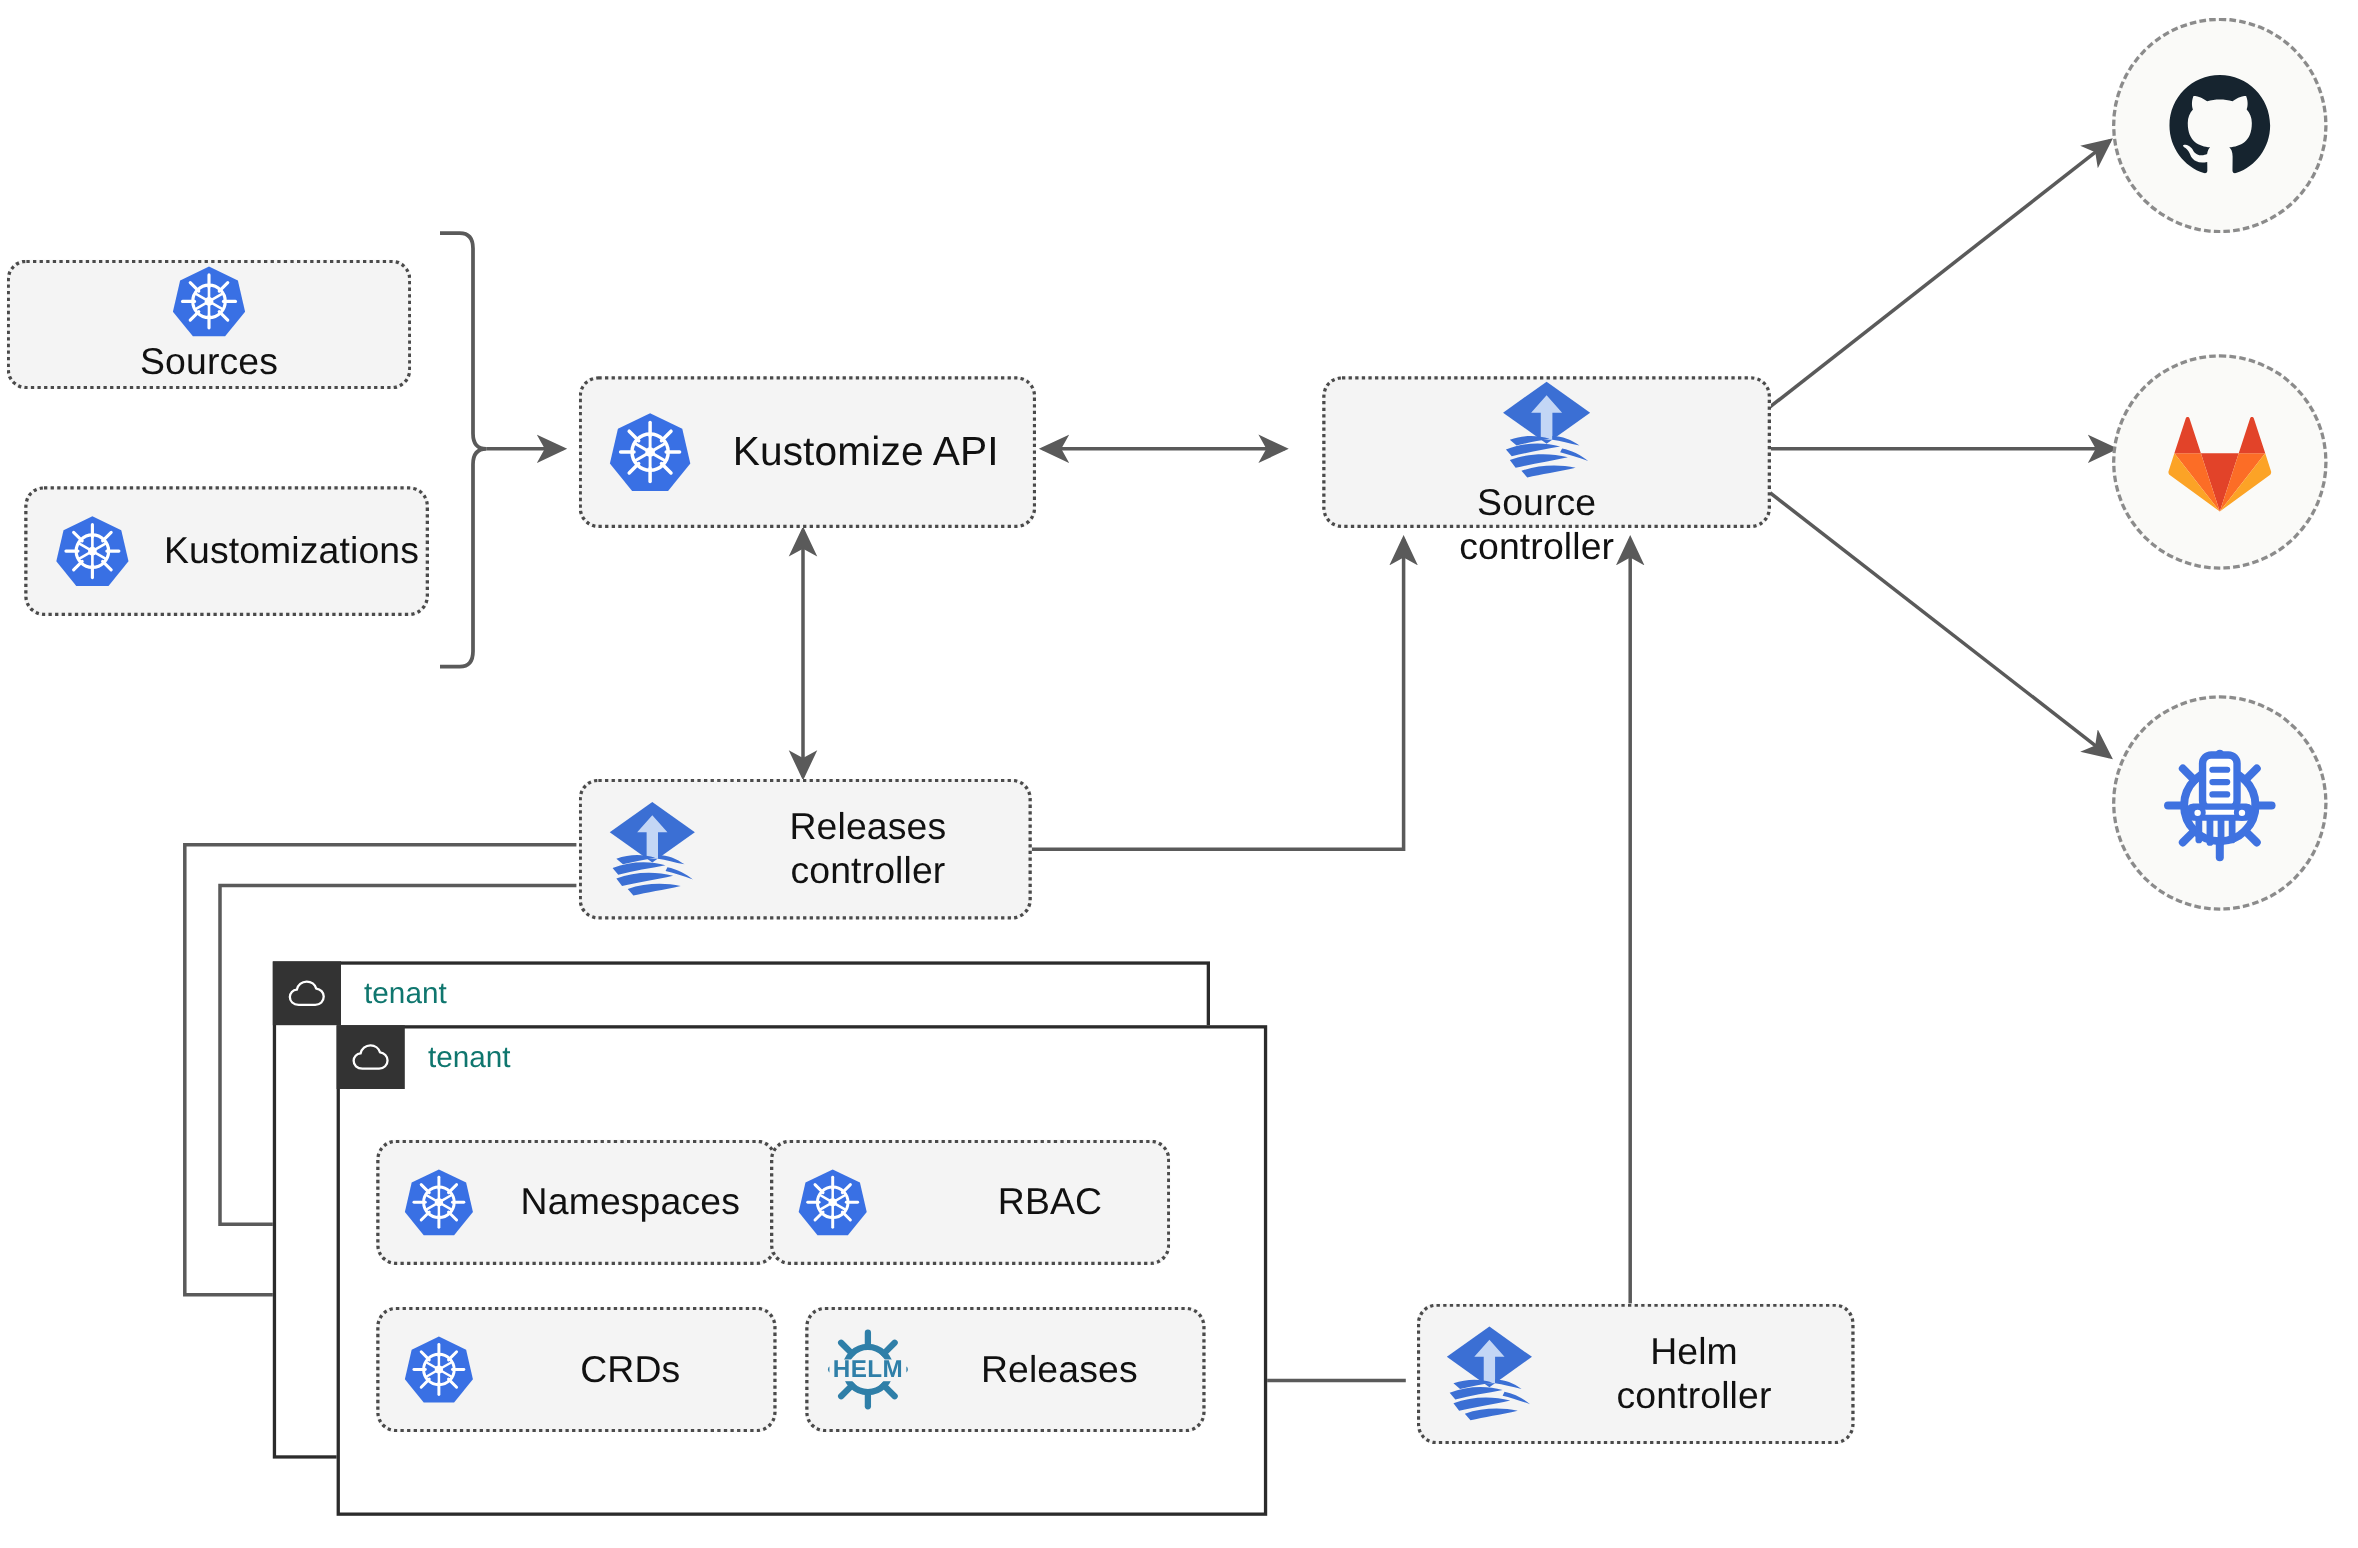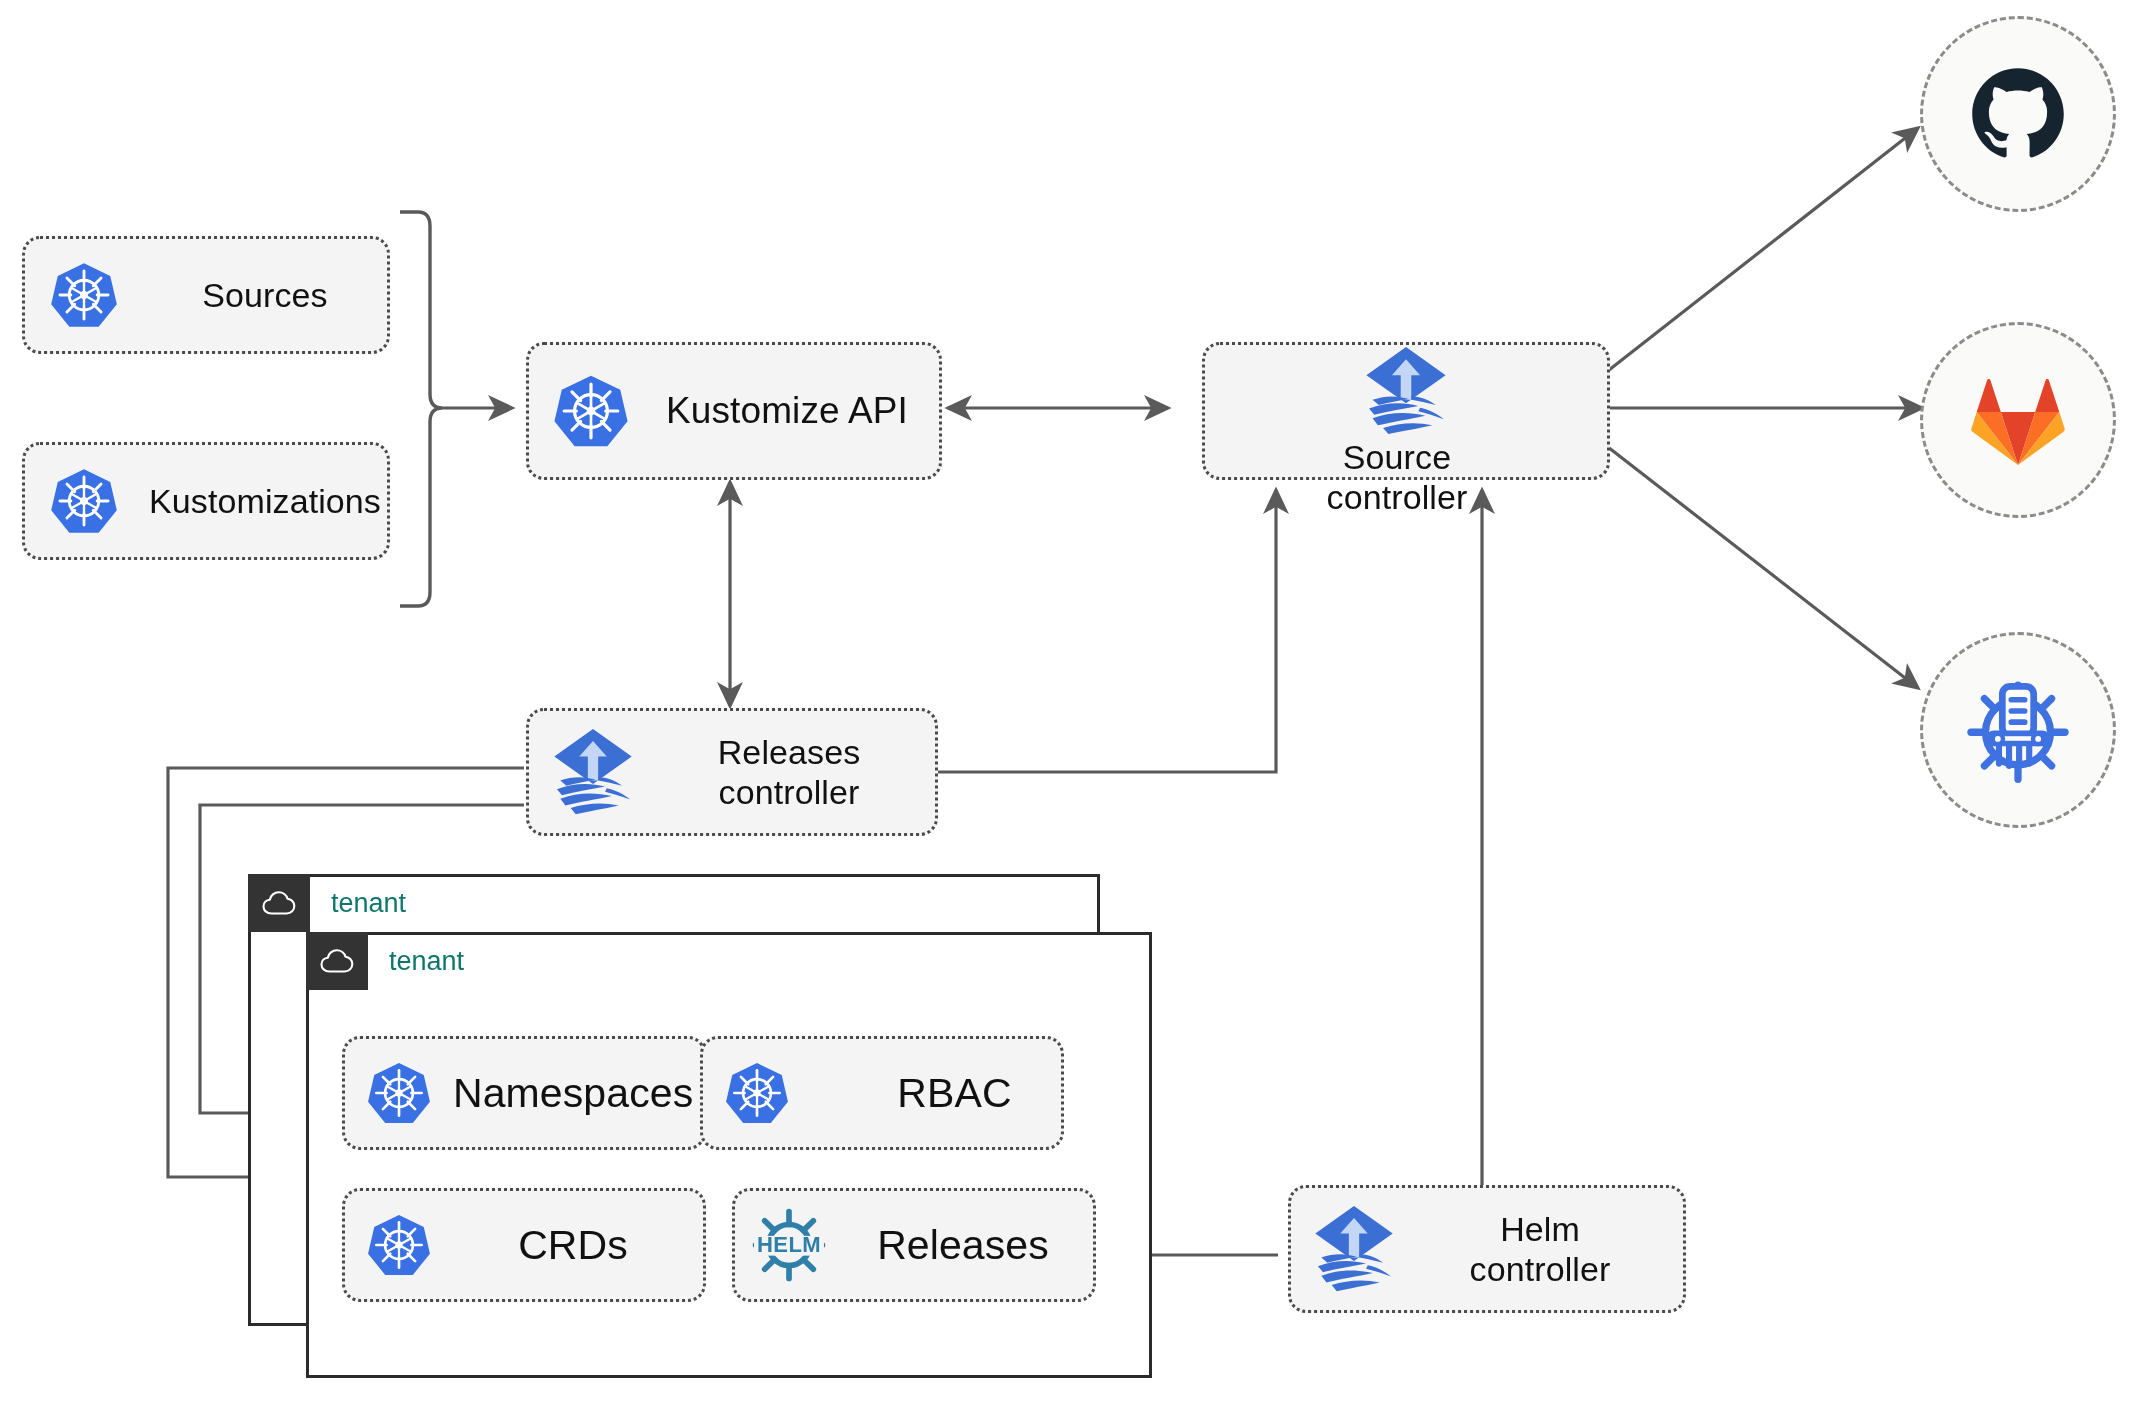--- a/index.html
+++ b/index.html
@@ -38,21 +38,21 @@
   }
   .node .label {
     flex: 1 1 auto;
     text-align: center;
     color: #111111;
     font-size: 34px;
     line-height: 1.18;
     white-space: pre-line;
     letter-spacing: 0.1px;
   }
-  .node.small .label { font-size: 41px; }
+  .node.small .label { font-size: 34px; }
 
   
   .circ {
     position: absolute;
     box-sizing: border-box;
     border: 3px dashed #8b8b8b;
     border-radius: 50%;
     background: #fafaf8;
     display: flex;
     align-items: center;
@@ -153,21 +153,21 @@
 
   <div class="tenant" style="left:306px; top:932px; width:846px; height:446px;">
     <div class="tab">
       <svg width="36" height="26" viewBox="0 0 36 26" aria-hidden="true">
         <path d="M10.5,23.5 C5.5,23.5 2.5,20.2 2.5,16.4 C2.5,12.8 5.2,10 8.8,9.7 C9.6,5.4 13.3,2.3 17.8,2.3 C21.9,2.3 25.4,5 26.5,8.7 C30.3,9.1 33.3,12.1 33.3,16 C33.3,20.2 30.1,23.5 25.6,23.5 Z" fill="none" stroke="#ffffff" stroke-width="2.1" stroke-linejoin="round"></path>
       </svg>
     </div>
     <div class="tab-title">tenant</div>
   </div>
 
-  <div class="node" style="left:22px; top:236px; width:368px; height:118px;">
+  <div class="node" style="left:6px; top:236px; width:368px; height:118px;flex-direction:column;">
     <div class="ico" style="width:118px;">
       <svg width="70" height="70" viewBox="0 0 64 64" aria-hidden="true">
         <path d="M32,3 L56,14.6 L62,40.5 L45.4,61 L18.6,61 L2,40.5 L8,14.6 Z" fill="#3970e4"></path>
         <g stroke="#ffffff" stroke-width="2.6" fill="none" stroke-linecap="round">
           <circle cx="32" cy="32" r="13.5"></circle>
           <line x1="32" y1="10" x2="32" y2="20"></line>
           <line x1="32" y1="44" x2="32" y2="54"></line>
           <line x1="10" y1="32" x2="20" y2="32"></line>
           <line x1="44" y1="32" x2="54" y2="32"></line>
           <line x1="16.4" y1="16.4" x2="23.5" y2="23.5"></line>

